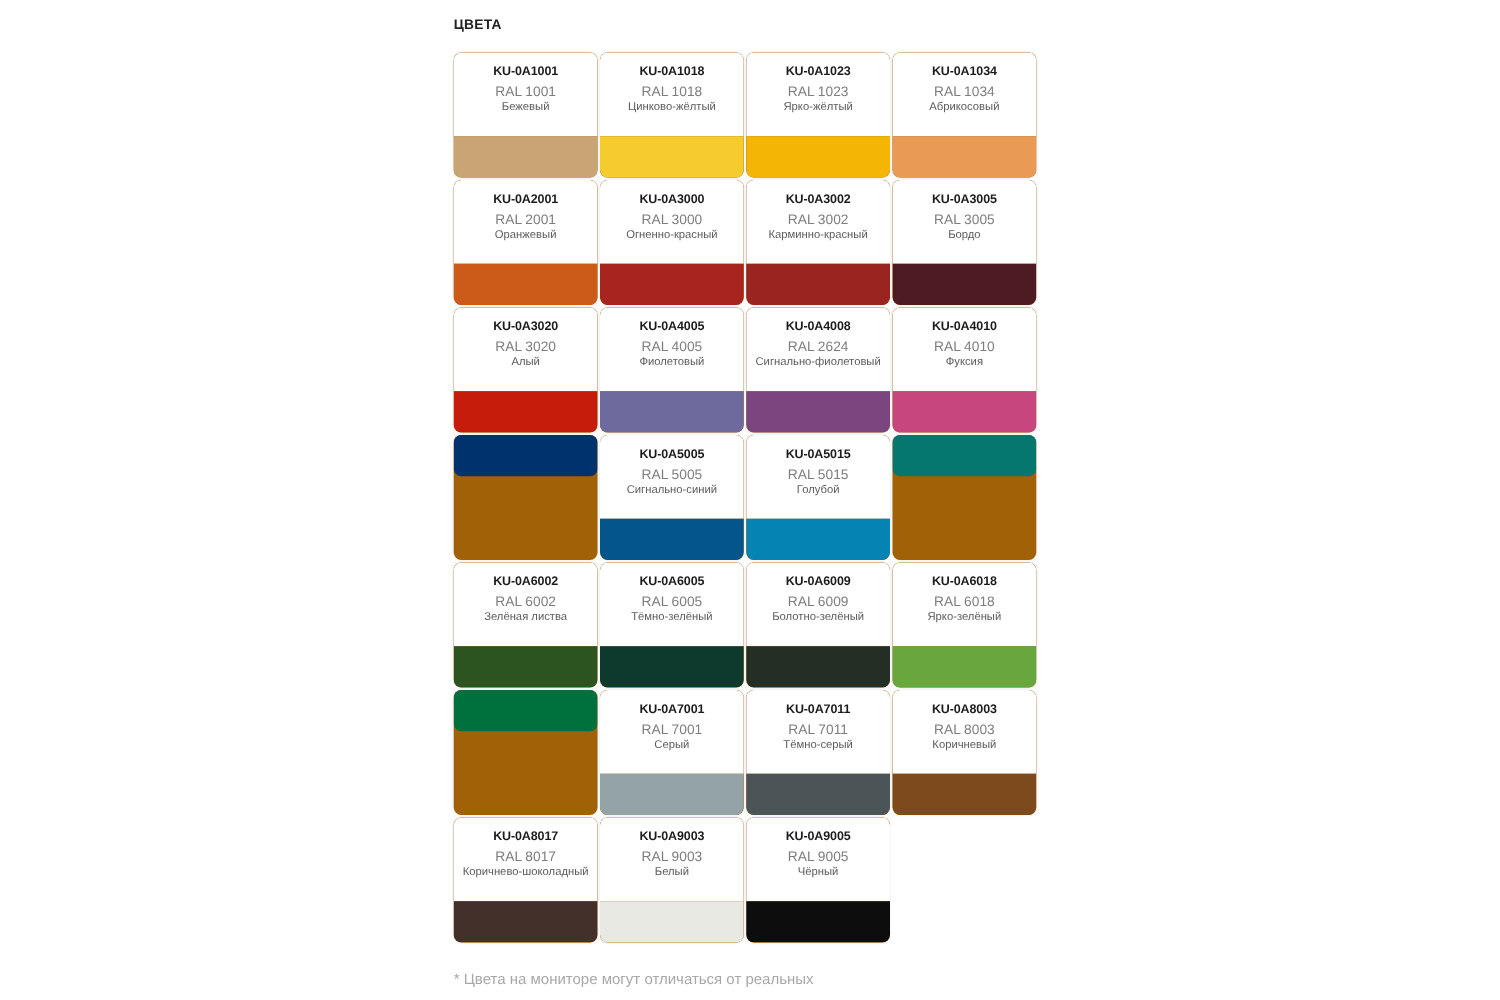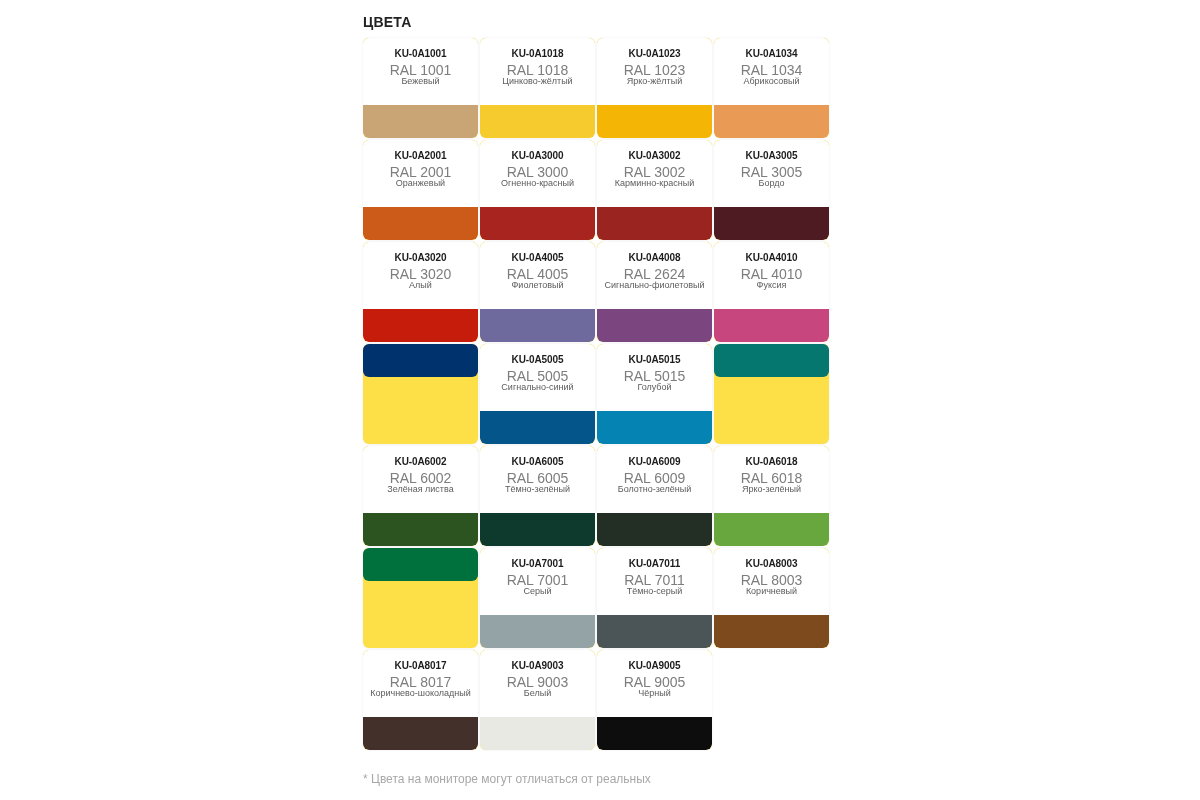--- a/index.html
+++ b/index.html
@@ -14,57 +14,57 @@
     width: 1200px; height: 800px;
     background: #ffffff;
   }
   .panel {
     position: absolute;
     left: 363px;
     top: 14px;
     width: 474px;
   }
   .panel-title {
-    font-size: 14px;
+    font-size: 11px;
     font-weight: bold;
     color: #222222;
     letter-spacing: 0.2px;
-    margin-bottom: 8px;
+    margin-bottom: 16px;
   }
   .swatch-grid {
     display: flex;
     flex-wrap: wrap;
     gap: 2px 2px;
   }
   .swatch-card {
     width: 115px;
     height: 100px;
     border-radius: 6px;
-    background: #fde047;
+    background: #a16207;
     overflow: hidden;
     display: flex;
     flex-direction: column;
     box-shadow: 0 0 2px rgba(0,0,0,0.10);
   }
   .swatch-info {
     flex: 1 1 auto;
     padding: 9px 6px 4px 6px;
     text-align: center;
     background: #ffffff;
     border-radius: 6px 6px 0 0;
   }
   .swatch-code {
     font-size: 10px;
     font-weight: bold;
     color: #1c1c1c;
     line-height: 13px;
     letter-spacing: -0.1px;
   }
   .swatch-ral {
-    font-size: 14px;
+    font-size: 11px;
     color: #7d7d7d;
     line-height: 12px;
     margin-top: 4px;
   }
   .swatch-name {
     font-size: 9px;
     color: #5c5c5c;
     line-height: 11px;
   }
   .swatch-color {

